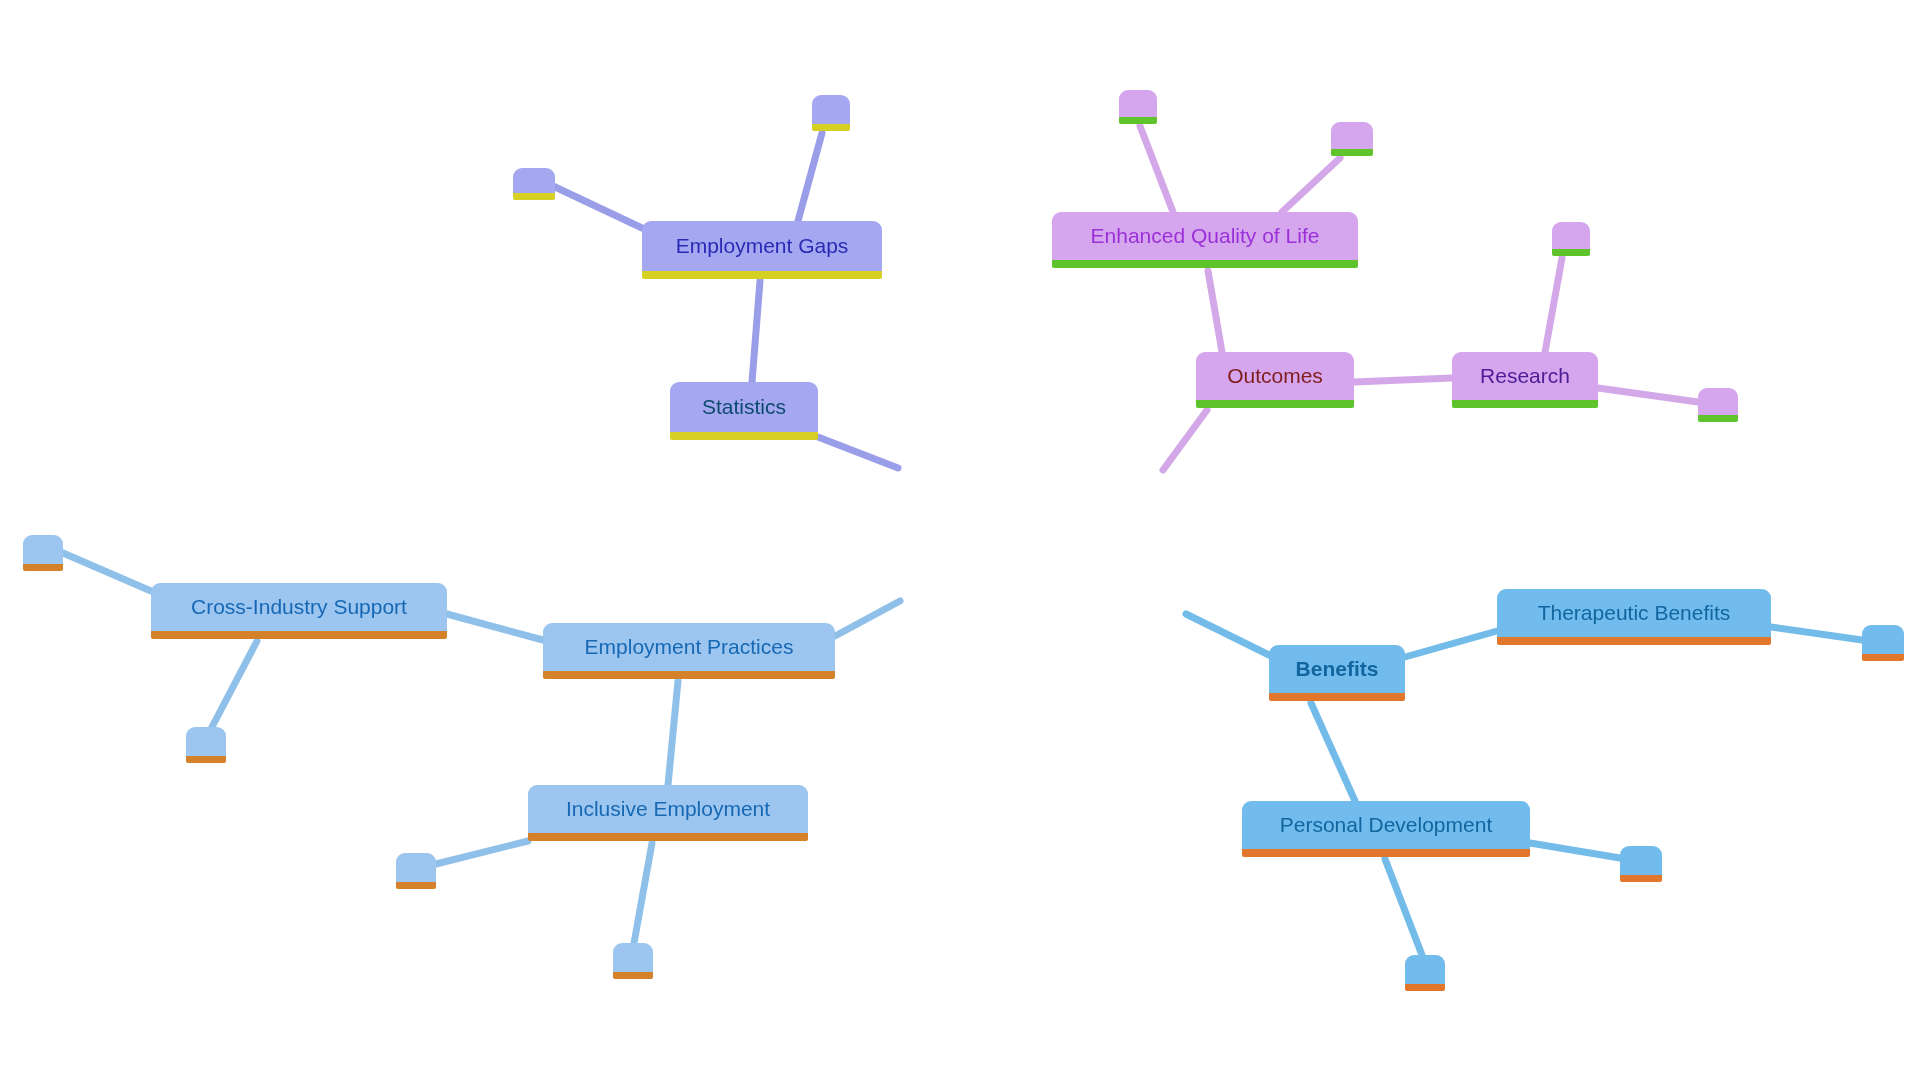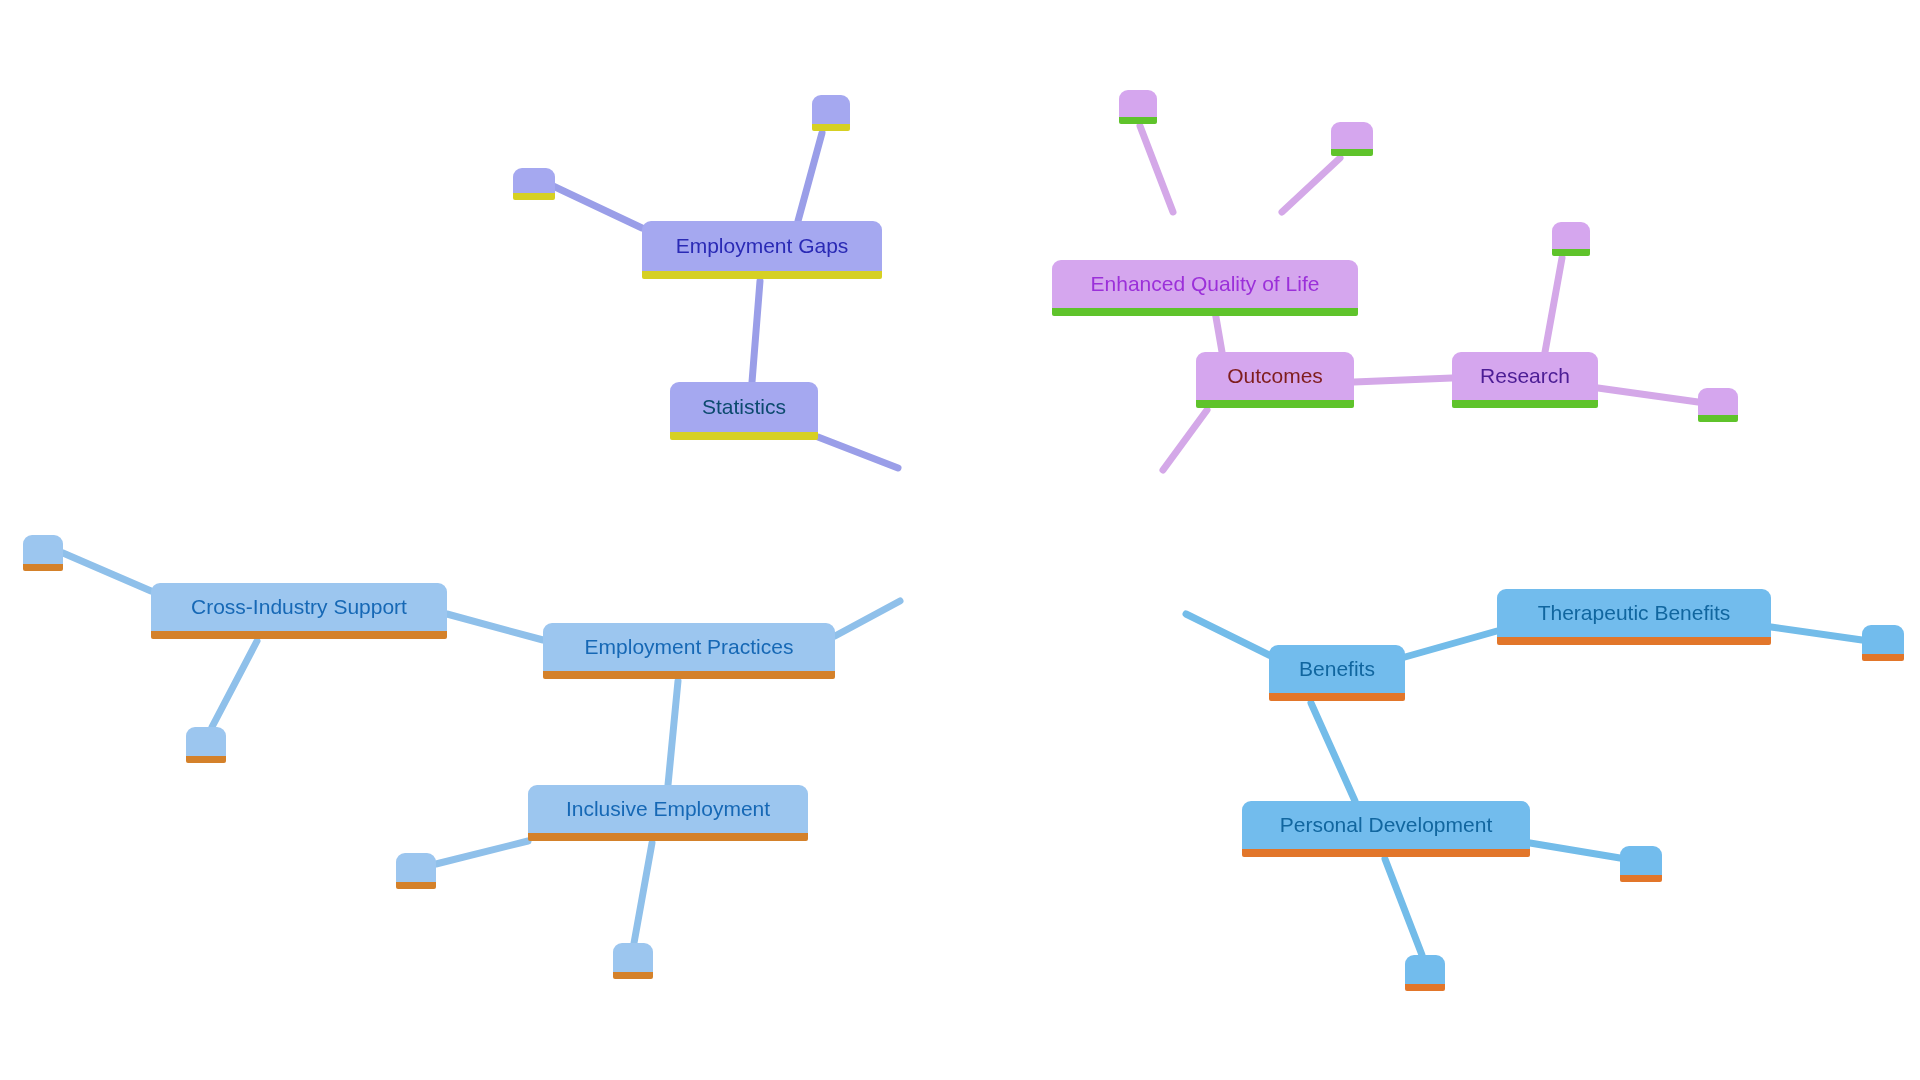--- a/index.html
+++ b/index.html
@@ -99,39 +99,39 @@
       <div class="node" style="left: 1620px; top: 846px; width: 42px; height: 36px; background: rgb(114, 188, 237); border-bottom-width: 7px; border-bottom-color: rgb(226, 118, 42);"></div>
       <div class="node" style="left: 1405px; top: 955px; width: 40px; height: 36px; background: rgb(114, 188, 237); border-bottom-width: 7px; border-bottom-color: rgb(226, 118, 42);"></div>
     </div>
   <div id="node-layer">
       <div class="node" style="left: 642px; top: 221px; width: 240px; height: 58px; background: rgb(165, 168, 240); border-bottom-width: 8px; border-bottom-color: rgb(214, 208, 35);">
         <span class="node-label" style="color: rgb(42, 42, 181); font-size: 21px;">Employment Gaps</span>
       </div>
       <div class="node" style="left: 670px; top: 382px; width: 148px; height: 58px; background: rgb(165, 168, 240); border-bottom-width: 8px; border-bottom-color: rgb(214, 208, 35);">
         <span class="node-label" style="color: #0c4a6e; font-size: 21px;">Statistics</span>
       </div>
-      <div class="node" style="left: 1052px; top: 212px; width: 306px; height: 56px; background: rgb(213, 166, 238); border-bottom-width: 8px; border-bottom-color: rgb(95, 195, 43); margin-top: 48px;">
+      <div class="node" style="left: 1052px; top: 212px; width: 306px; height: 56px; background: rgb(213, 166, 238); border-bottom-width: 8px; border-bottom-color: rgb(95, 195, 43);">
         <span class="node-label" style="color: rgb(155, 48, 217); font-size: 21px;">Enhanced Quality of Life</span>
       </div>
       <div class="node" style="left: 1196px; top: 352px; width: 158px; height: 56px; background: rgb(213, 166, 238); border-bottom-width: 8px; border-bottom-color: rgb(95, 195, 43);">
         <span class="node-label" style="color: #7f1d1d; font-size: 21px;">Outcomes</span>
       </div>
       <div class="node" style="left: 1452px; top: 352px; width: 146px; height: 56px; background: rgb(213, 166, 238); border-bottom-width: 8px; border-bottom-color: rgb(95, 195, 43);">
         <span class="node-label" style="color: #4c1d95; font-size: 21px;">Research</span>
       </div>
       <div class="node" style="left: 151px; top: 583px; width: 296px; height: 56px; background: rgb(156, 198, 239); border-bottom-width: 8px; border-bottom-color: rgb(212, 129, 42); justify-content: center;">
         <span class="node-label" style="color: rgb(22, 104, 181); font-size: 21px;">Cross-Industry Support</span>
       </div>
       <div class="node" style="left: 543px; top: 623px; width: 292px; height: 56px; background: rgb(156, 198, 239); border-bottom-width: 8px; border-bottom-color: rgb(212, 129, 42);">
         <span class="node-label" style="color: rgb(22, 104, 181); font-size: 21px;">Employment Practices</span>
       </div>
       <div class="node" style="left: 528px; top: 785px; width: 280px; height: 56px; background: rgb(156, 198, 239); border-bottom-width: 8px; border-bottom-color: rgb(212, 129, 42);">
         <span class="node-label" style="color: rgb(22, 104, 181); font-size: 21px;">Inclusive Employment</span>
       </div>
-      <div class="node" style="left: 1269px; top: 645px; width: 136px; height: 56px; background: rgb(114, 188, 237); border-bottom-width: 8px; border-bottom-color: rgb(226, 118, 42);">
+      <div class="node" style="left: 1269px; top: 645px; width: 136px; height: 56px; background: rgb(114, 188, 237); border-bottom-width: 8px; border-bottom-color: rgb(226, 118, 42); font-weight: bold;">
         <span class="node-label" style="color: rgb(17, 102, 159); font-size: 21px;">Benefits</span>
       </div>
       <div class="node" style="left: 1497px; top: 589px; width: 274px; height: 56px; background: rgb(114, 188, 237); border-bottom-width: 8px; border-bottom-color: rgb(226, 118, 42);">
         <span class="node-label" style="color: rgb(17, 102, 159); font-size: 21px;">Therapeutic Benefits</span>
       </div>
       <div class="node" style="left: 1242px; top: 801px; width: 288px; height: 56px; background: rgb(114, 188, 237); border-bottom-width: 8px; border-bottom-color: rgb(226, 118, 42);">
         <span class="node-label" style="color: rgb(17, 102, 159); font-size: 21px;">Personal Development</span>
       </div>
     </div>
 

